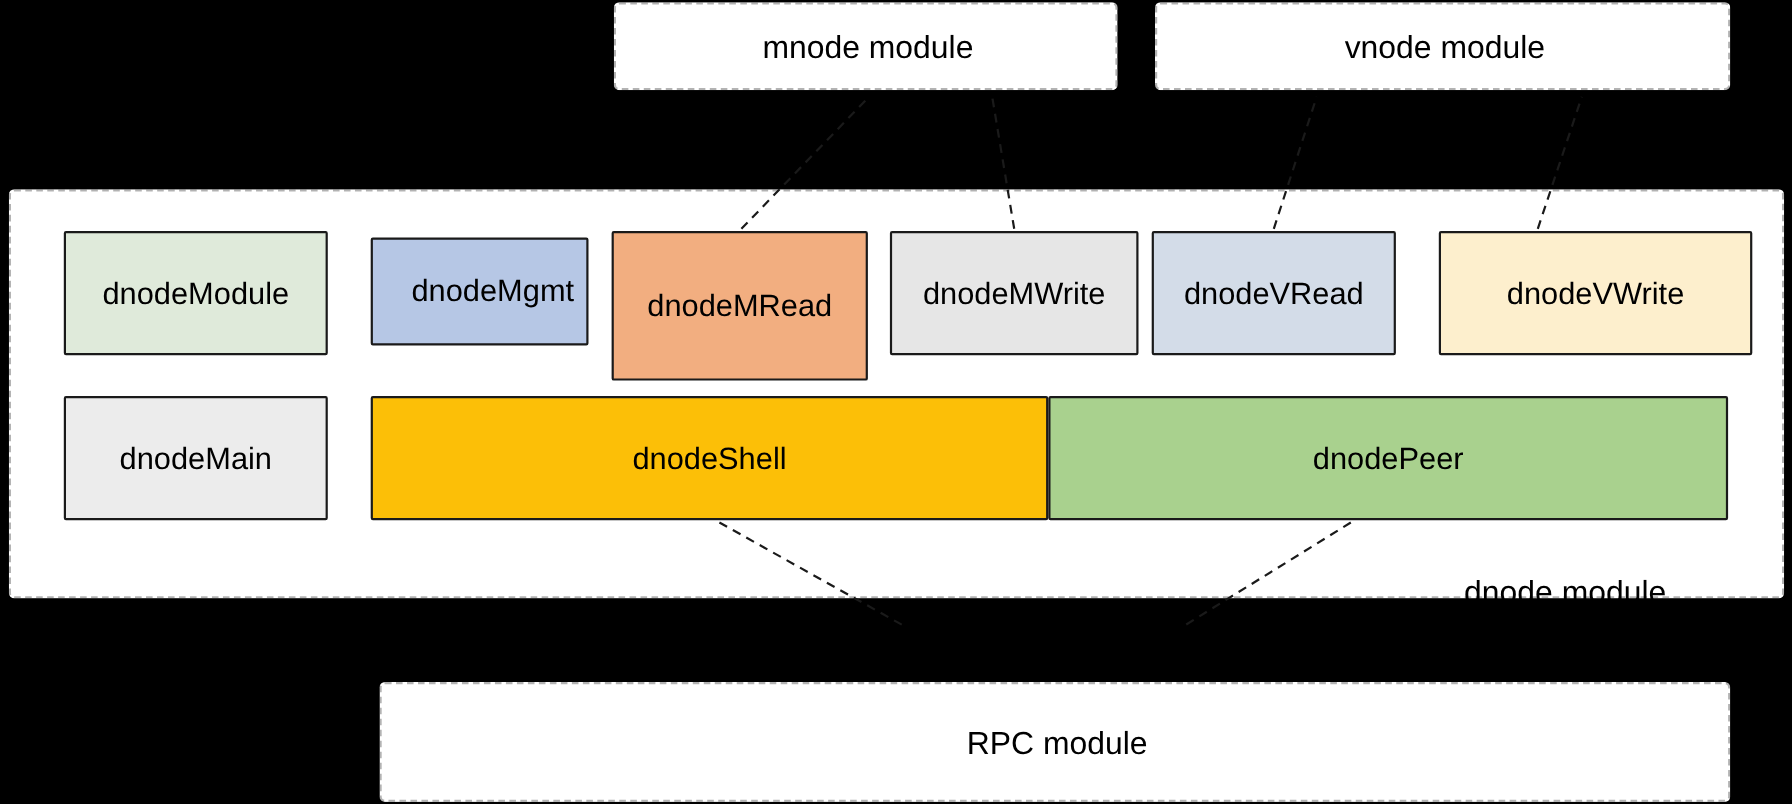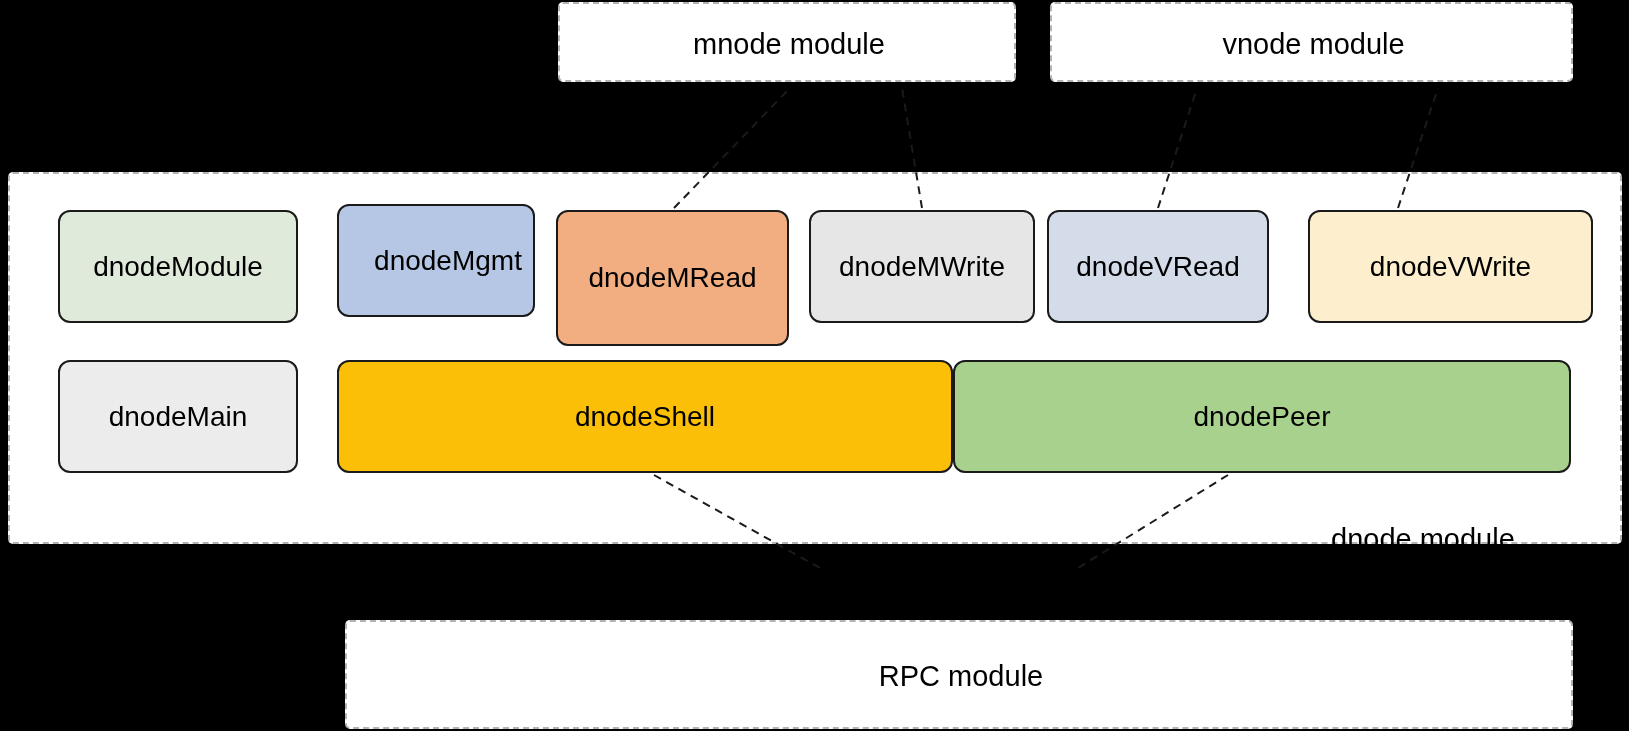--- a/index.html
+++ b/index.html
@@ -28,21 +28,21 @@
     color: #000000;
     font-size: 29px;
     line-height: 1;
     white-space: nowrap;
   }
   
   .node-box {
     position: absolute;
     box-sizing: border-box;
     border: 2px solid #1a1a1a;
-    border-radius: 12px;
+    border-radius: 2px;
     display: flex;
     align-items: center;
     justify-content: center;
     color: #000000;
     font-size: 28px;
     line-height: 1;
     white-space: nowrap;
   }
   
   #connectors {
@@ -77,21 +77,21 @@
   <span class="module-label" id="dnode-label" style="left: 1283px; top: 525px; margin-left: 48px;">dnode module</span>
 
   <div class="module-box" id="rpc-box" style="left: 345px; top: 620px; width: 1228px; height: 109px;">
     <span class="module-label" id="rpc-label" style="left: 0px; top: 0px; width: 1228px; height: 109px; display: flex; align-items: center; justify-content: center;">RPC module</span>
   </div>
 
   <div id="node-layer">
       <div class="node-box" style="left: 58px; top: 210px; width: 240px; height: 113px; background: rgb(223, 234, 218);">
         <span>dnodeModule</span>
       </div>
-      <div class="node-box" style="left: 337px; top: 204px; width: 198px; height: 113px; background: rgb(182, 199, 229); padding-left: 24px;">
+      <div class="node-box" style="left: 337px; top: 216px; width: 198px; height: 98px; background: rgb(182, 199, 229); padding-left: 24px;">
         <span>dnodeMgmt</span>
       </div>
       <div class="node-box" style="left: 556px; top: 210px; width: 233px; height: 136px; background: rgb(242, 174, 128);">
         <span>dnodeMRead</span>
       </div>
       <div class="node-box" style="left: 809px; top: 210px; width: 226px; height: 113px; background: rgb(230, 230, 230);">
         <span>dnodeMWrite</span>
       </div>
       <div class="node-box" style="left: 1047px; top: 210px; width: 222px; height: 113px; background: rgb(211, 220, 232);">
         <span>dnodeVRead</span>

